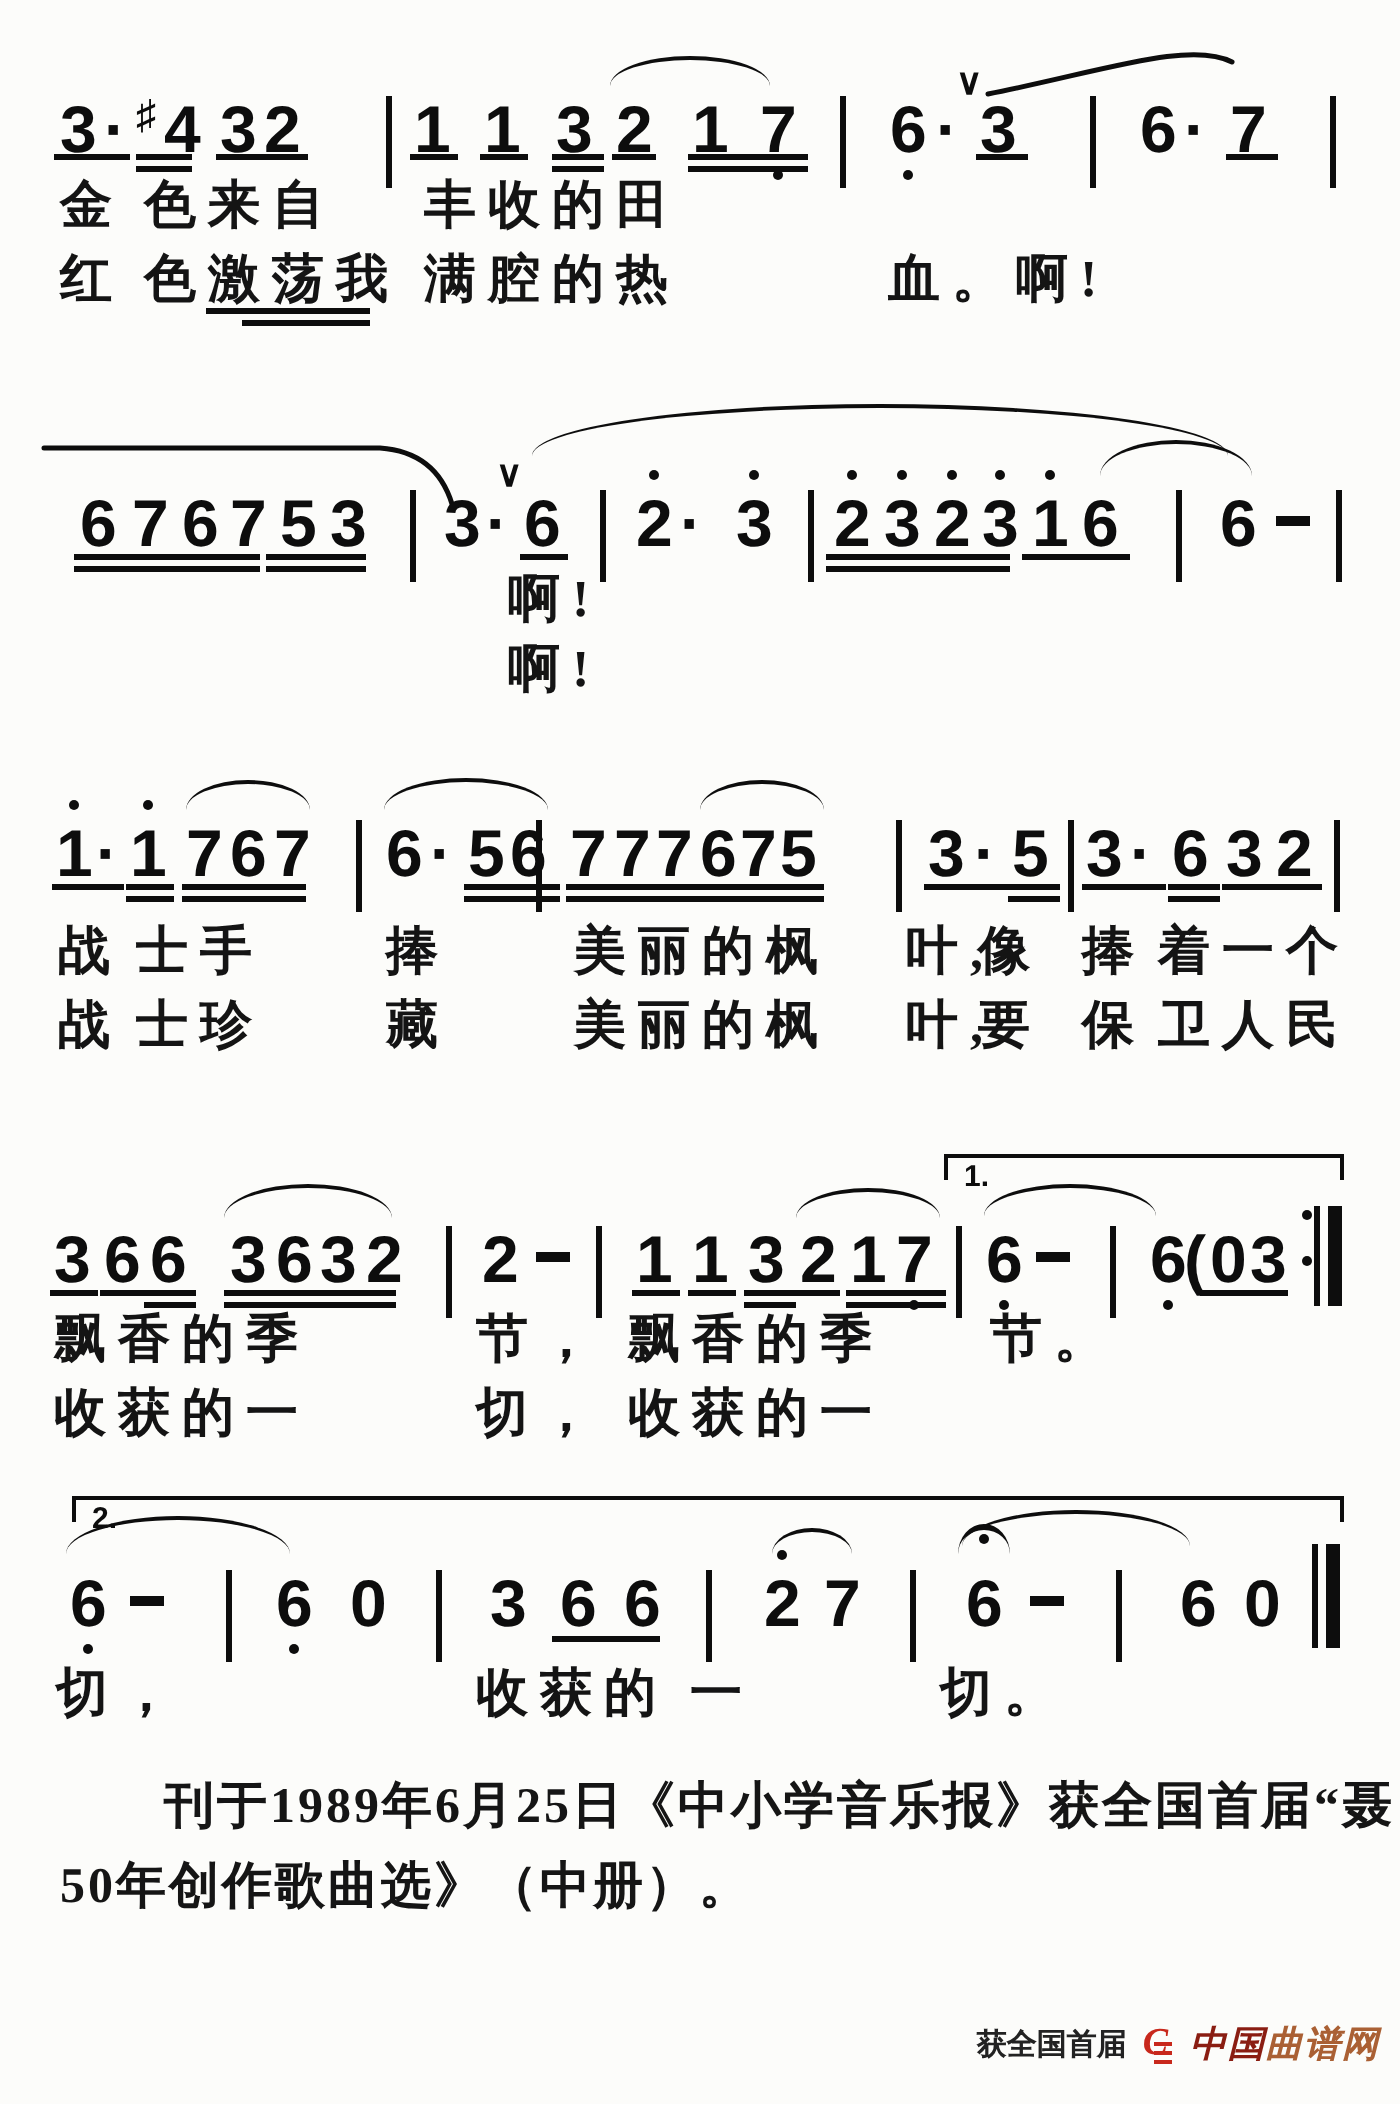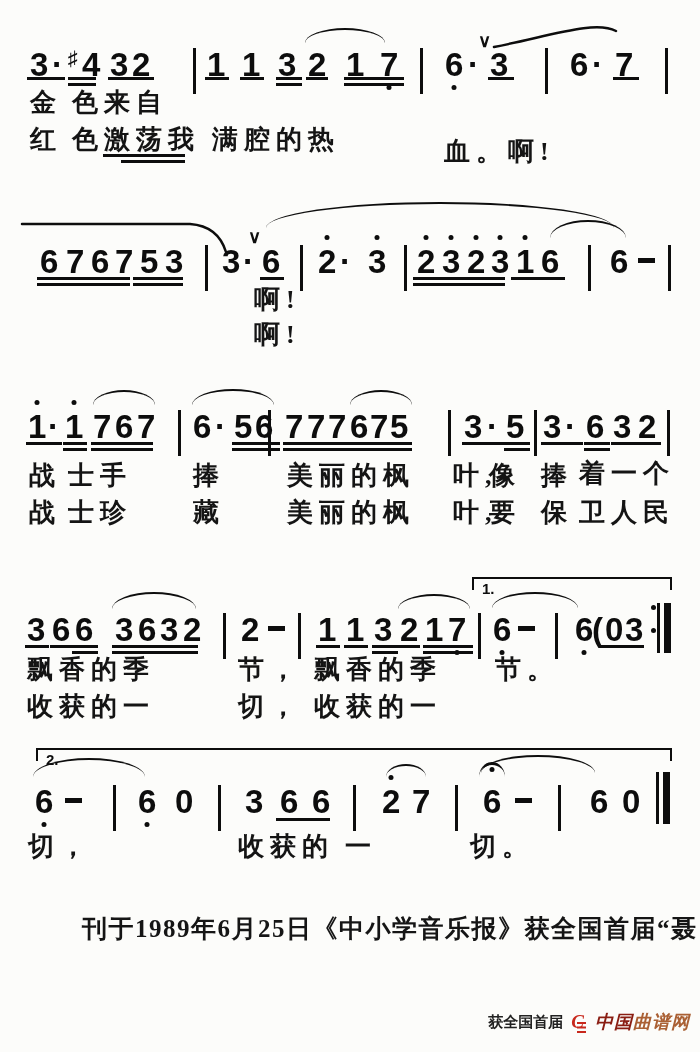--- a/index.html
+++ b/index.html
@@ -26,21 +26,21 @@
   .endb i{position:absolute;top:0;height:100%;background:#0d0d0d;}
   .endb .tn{left:0;width:3px;}
   .endb .tk{left:7px;width:7px;}
   .ly{position:absolute;font-family:"Liberation Serif","DejaVu Serif",serif;font-weight:700;font-size:26px;
       color:#141414;line-height:1.15;letter-spacing:6px;white-space:nowrap;}
   .curve{position:absolute;overflow:visible;}
   .curve path{fill:none;stroke:#0d0d0d;stroke-width:2.5;stroke-linecap:round;}
   .footer{position:absolute;left:30px;top:884px;width:648px;
       font-family:"Liberation Serif","DejaVu Serif",serif;font-weight:600;font-size:25px;color:#151515;}
   .footer .fl{height:40px;line-height:40px;letter-spacing:1.5px;white-space:nowrap;}
-  .footer .indent{padding-left:52px;margin-top:25px;}
+  .footer .indent{padding-left:52px;}
   .credit{position:absolute;right:10px;top:1010px;height:24px;display:flex;align-items:center;}
   .credit .pre{font-size:15px;font-weight:700;color:#222;}
   .logo{display:inline-block;position:relative;margin:0 2px 0 8px;}
   .logo .cc{font:900 italic 19px "Liberation Serif",serif;color:#c8281c;}
   .logo .lbars{display:inline-block;width:9px;height:2.5px;background:#c8281c;
       box-shadow:0 4.5px 0 #c8281c,0 9px 0 #c8281c;transform:translate(-7px,-4px);}
   .b1{font:900 italic 18px "Liberation Serif",serif;letter-spacing:1px;}
   .b2{font:900 italic 18px "Liberation Serif",serif;letter-spacing:1px;}
 </style>
 </head>
@@ -82,24 +82,25 @@
           <path d="M4,29 C60,18 105,2 126,13"></path>
         </svg>
         <div class="bar" style="top: 48px; left: 545px;"></div>
         <div class="note" style="left: 570px; top: 48px;">6</div>
         <div class="note" style="left: 592px; top: 48px;">·</div>
         <div class="note" style="left: 615px; top: 48px;">7</div>
         <div class="ul" style="width: 26px; left: 613px; top: 77px;"></div>
         <div class="bar" style="top: 48px; left: 665px;"></div>
         <div class="ly" style="left: 30px; top: 88px;">金</div>
         <div class="ly" style="left: 72px; top: 88px;">色来自</div>
+        <div class="ly" style="left: 212px; top: 88px;">丰收的田</div>
         <div class="ly" style="left: 30px; top: 125px;">红</div>
         <div class="ly" style="left: 72px; top: 125px;">色激荡我</div>
         <div class="ly" style="left: 212px; top: 125px;">满腔的热</div>
-        <div class="ly" style="left: 444px; top: 137px;">血。啊!</div>
+        <div class="ly" style="left: 444px; top: 125px;">血。啊!</div>
         <div class="ul" style="width: 82px; left: 103px; top: 154px;"></div>
         <div class="ul" style="width: 64px; left: 121px; top: 160px;"></div>
       </div>
       <div class="sys">
         <svg class="curve" width="215" height="42" viewBox="0 0 215 42" style="left: 20px; top: 218px;">
           <path d="M2,6 L170,6 Q198,8 206,34"></path>
         </svg>
         <div class="note" style="left: 40px; top: 245px;">6</div>
         <div class="note" style="left: 66px; top: 245px;">7</div>
         <div class="note" style="left: 91px; top: 245px;">6</div>
@@ -181,21 +182,21 @@
         <div class="ul" style="width: 25px; left: 611px; top: 442px;"></div>
         <div class="ul" style="width: 25px; left: 636px; top: 442px;"></div>
         <div class="bar" style="top: 410px; left: 667px;"></div>
         <div class="ly" style="left: 29px; top: 461px;">战</div>
         <div class="ly" style="left: 68px; top: 461px;">士手</div>
         <div class="ly" style="left: 193px; top: 461px;">捧</div>
         <div class="ly" style="left: 287px; top: 461px;">美丽的枫</div>
         <div class="ly" style="left: 453px; top: 461px;">叶,</div>
         <div class="ly" style="left: 489px; top: 461px;">像</div>
         <div class="ly" style="left: 541px; top: 461px;">捧</div>
-        <div class="ly" style="left: 579px; top: 461px; font-family: Liberation Mono, monospace;">着一个</div>
+        <div class="ly" style="left: 579px; top: 461px;">着一个</div>
         <div class="ly" style="left: 29px; top: 498px;">战</div>
         <div class="ly" style="left: 68px; top: 498px;">士珍</div>
         <div class="ly" style="left: 193px; top: 498px;">藏</div>
         <div class="ly" style="left: 287px; top: 498px;">美丽的枫</div>
         <div class="ly" style="left: 453px; top: 498px;">叶,</div>
         <div class="ly" style="left: 489px; top: 498px;">要</div>
         <div class="ly" style="left: 541px; top: 498px;">保</div>
         <div class="ly" style="left: 579px; top: 498px;">卫人民</div>
       </div>
       <div class="sys">
@@ -291,20 +292,21 @@
         </div>
         <div class="ly" style="left: 28px; top: 832px;">切，</div>
         <div class="ly" style="left: 238px; top: 832px;">收获的</div>
         <div class="ly" style="left: 345px; top: 832px;">一</div>
         <div class="ly" style="left: 470px; top: 832px;">切。</div>
       </div>
     </div>
 
   <div class="footer">
     <div class="fl indent">刊于1989年6月25日《中小学音乐报》获全国首届“聂</div>
+    <div class="fl">50年创作歌曲选》（中册）。</div>
   </div>
 
   <div class="credit">
     <span class="pre">获全国首届</span>
     <span class="logo"><span class="cc">C</span><span class="lbars"></span></span>
     <span class="b1" id="brand1" style="color: rgb(138, 29, 18);">中国</span>
     <span class="b2" id="brand2" style="color: rgb(170, 96, 52);">曲谱网</span>
   </div>
 </div>
 

